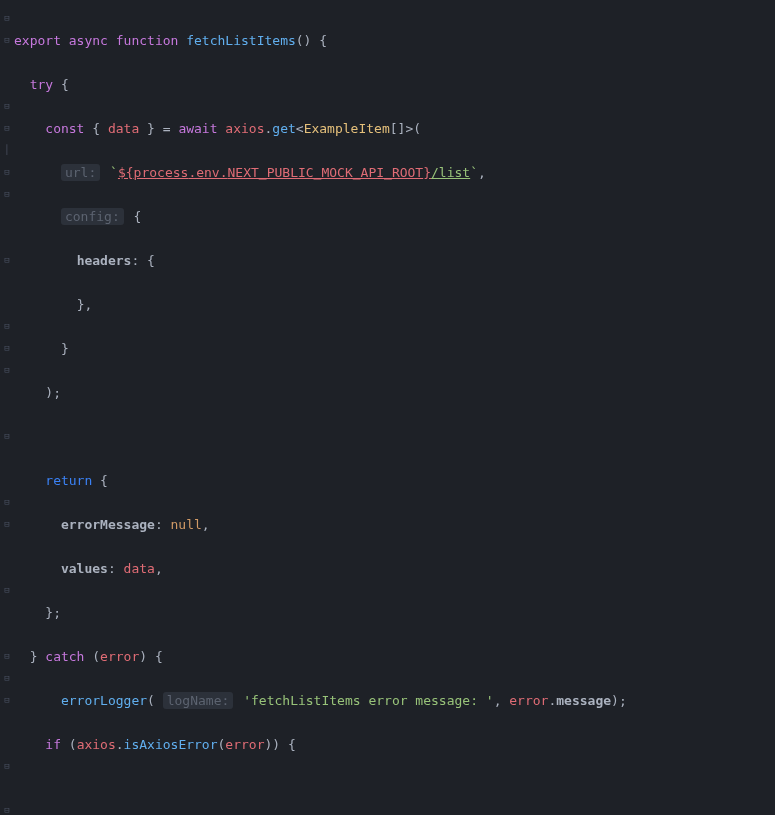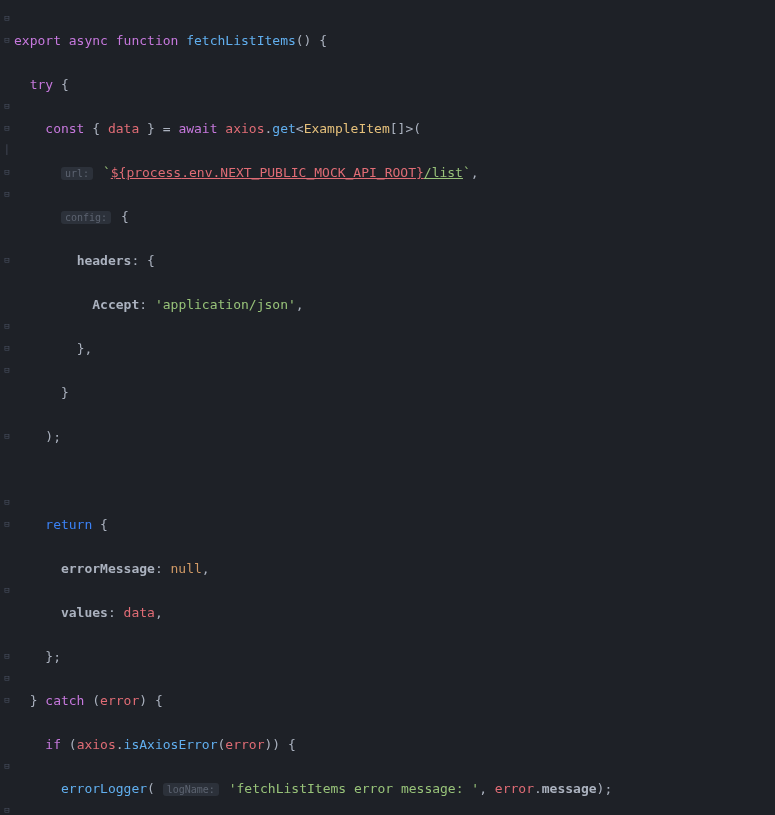--- a/index.html
+++ b/index.html
@@ -61,21 +61,21 @@
   .type { color: #e5c07b; }
   .string { color: #98c379; }
   .tmpl { color: #98c379; }
   .tmpl-expr { color: #e06c75; text-decoration: underline; }
   .tmpl-lit { color: #98c379; text-decoration: underline; }
   .param-hint {
     background: #2c313a;
     color: #5c6370;
     border-radius: 3px;
     padding: 1px 4px;
-    font-size: 10px;
+    font-size: 13px;
     margin-right: 2px;
   }
 </style>
 </head>
 <body>
 
 <div class="gutter">
 <div class="fold" style="top: 14px;">⊟</div>
     <div class="fold" style="top: 36px;">⊟</div>
     <div class="fold" style="top: 102px;">⊟</div>
@@ -98,32 +98,31 @@
     <div class="fold" style="top: 806px;">⊟</div>
   </div>
 
 <div class="code">
 <div class="line"><span class="kw-export">export</span> <span class="kw-async">async</span> <span class="kw-func">function</span> <span class="fn-name">fetchListItems</span><span class="paren">()</span> <span class="brace">{</span></div>
 <div class="line">  <span class="kw-try">try</span> <span class="brace">{</span></div>
 <div class="line">    <span class="kw-const">const</span> <span class="brace">{</span> <span class="ident">data</span> <span class="brace">}</span> <span class="punct">=</span> <span class="kw-await">await</span> <span class="ident">axios</span><span class="punct">.</span><span class="method">get</span><span class="punct">&lt;</span><span class="type">ExampleItem</span><span class="punct">[]&gt;(</span></div>
 <div class="line">      <span class="param-hint">url:</span> <span class="tmpl">`</span><span class="tmpl-expr">${</span><span class="tmpl-expr">process</span><span class="tmpl-expr">.env.</span><span class="tmpl-expr">NEXT_PUBLIC_MOCK_API_ROOT</span><span class="tmpl-expr">}</span><span class="tmpl-lit">/list</span><span class="tmpl">`</span><span class="punct">,</span></div>
 <div class="line">      <span class="param-hint">config:</span> <span class="brace">{</span></div>
 <div class="line">        <span class="prop">headers</span><span class="punct">:</span> <span class="brace">{</span></div>
-<div class="line">          <span class="prop">Accept</span><span class="punct">:</span> <span class="string">'application/json'</span><span class="punct">,</span></div>
 <div class="line">        <span class="brace">}</span><span class="punct">,</span></div>
 <div class="line">      <span class="brace">}</span></div>
 <div class="line">    <span class="paren">)</span><span class="punct">;</span></div>
 <div class="line"></div>
 <div class="line">    <span class="kw-return">return</span> <span class="brace">{</span></div>
 <div class="line">      <span class="prop">errorMessage</span><span class="punct">:</span> <span class="kw-null">null</span><span class="punct">,</span></div>
 <div class="line">      <span class="prop">values</span><span class="punct">:</span> <span class="ident">data</span><span class="punct">,</span></div>
 <div class="line">    <span class="brace">}</span><span class="punct">;</span></div>
 <div class="line">  <span class="brace">}</span> <span class="kw-catch">catch</span> <span class="paren">(</span><span class="ident">error</span><span class="paren">)</span> <span class="brace">{</span></div>
+<div class="line">      <span class="method">errorLogger</span><span class="paren">(</span> <span class="param-hint">logName:</span> <span class="string">'fetchListItems error message: '</span><span class="punct">,</span> <span class="ident">error</span><span class="punct">.</span><span class="prop">message</span><span class="paren">)</span><span class="punct">;</span></div>
 <div class="line">    <span class="kw-if">if</span> <span class="paren">(</span><span class="ident">axios</span><span class="punct">.</span><span class="method">isAxiosError</span><span class="paren">(</span><span class="ident">error</span><span class="paren">))</span> <span class="brace">{</span></div>
-<div class="line">      <span class="method">errorLogger</span><span class="paren">(</span> <span class="param-hint">logName:</span> <span class="string">'fetchListItems error message: '</span><span class="punct">,</span> <span class="ident">error</span><span class="punct">.</span><span class="prop">message</span><span class="paren">)</span><span class="punct">;</span></div>
 
 
 
 
 
 
 
 
 
 

